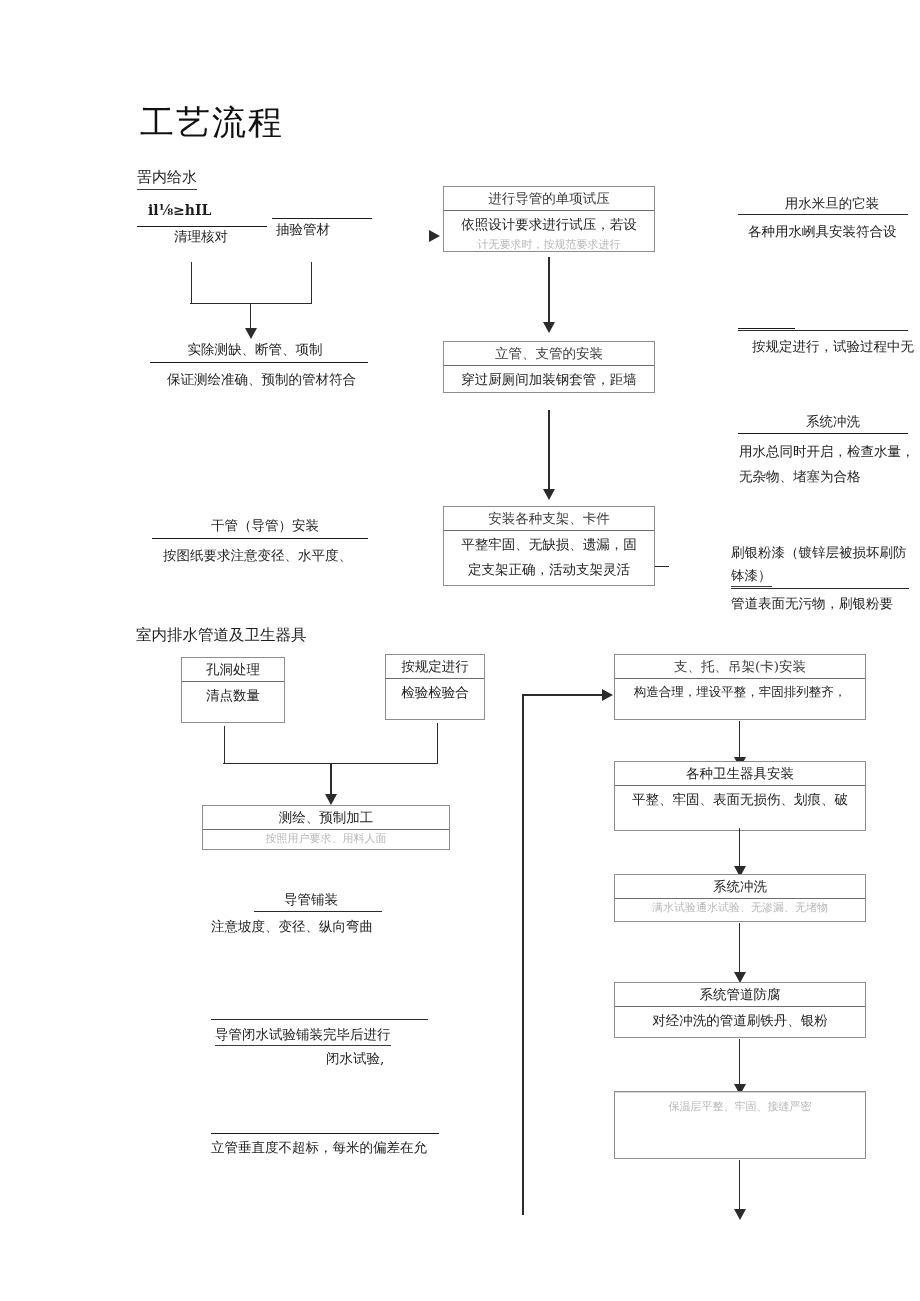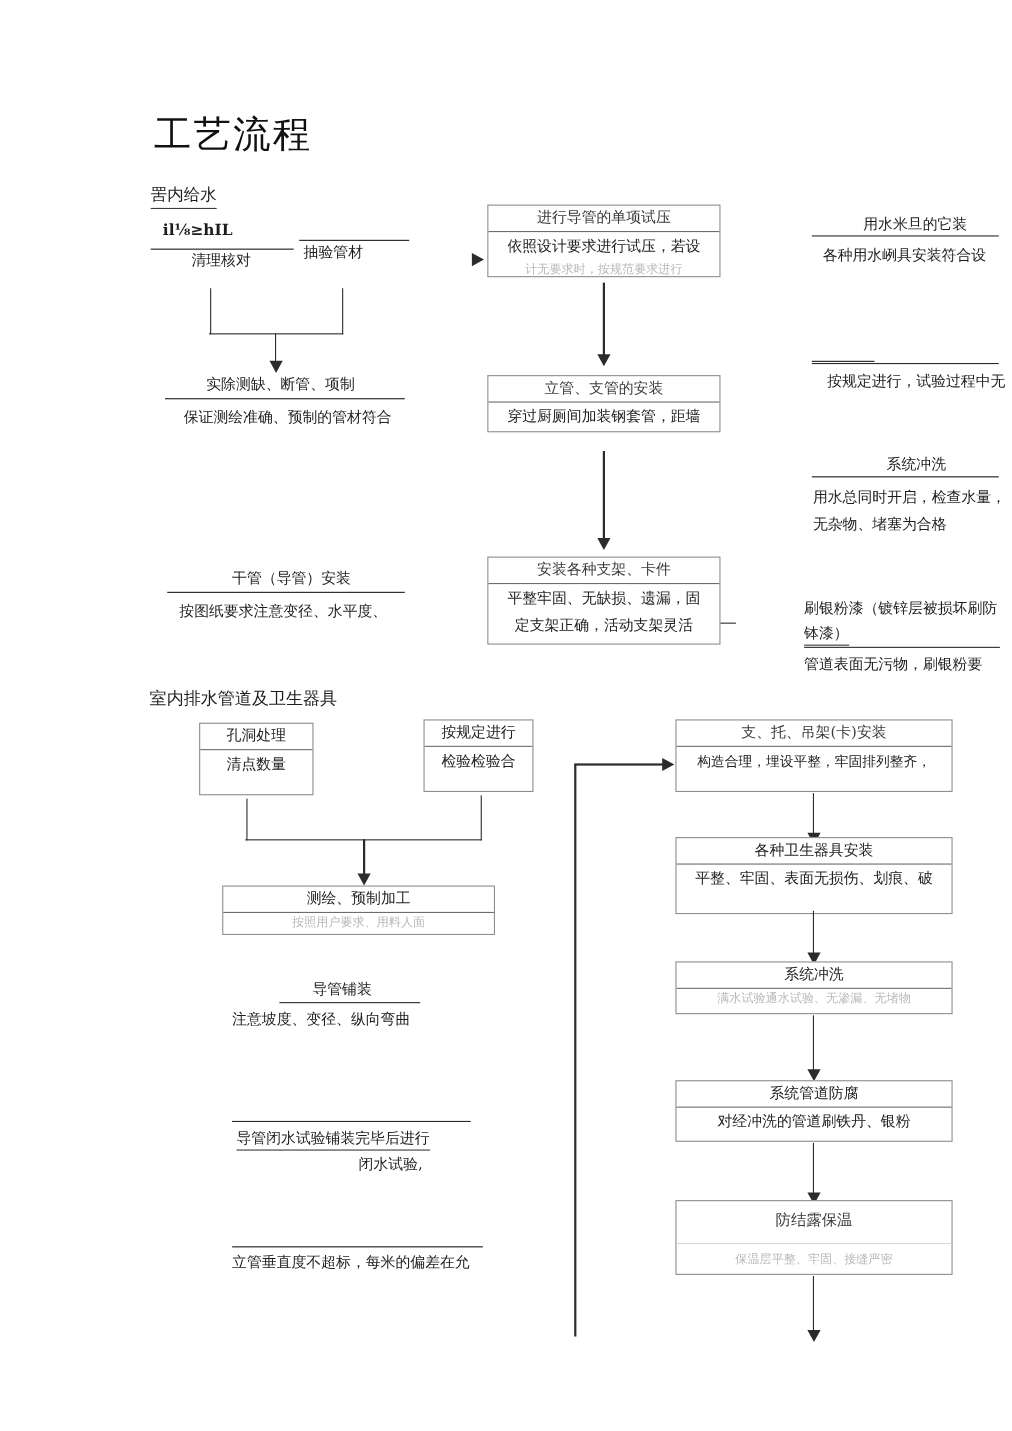--- a/index.html
+++ b/index.html
@@ -235,19 +235,18 @@
   <div class="arrow-d" style="left:734px;top:972px;"></div>
 
   <div class="box" style="left:614px;top:982px;width:252px;height:56px;">
     <div class="cap dk">系统管道防腐</div>
     <div class="bd">对经冲洗的管道刷铁丹、银粉</div>
   </div>
   <div class="vline thin" style="left:739px;top:1039px;height:48px;"></div>
   <div class="arrow-d" style="left:734px;top:1084px;"></div>
 
   <div class="box" style="left:614px;top:1091px;width:252px;height:68px;">
-    <div class="cap ghost2" style="border-bottom:none;line-height:36px;height:38px;font-size:14px;">防结露保温</div>
     <div class="bd sm ghost" style="border-top:1px solid #d8d8d8;padding-top:6px;">保温层平整、牢固、接缝严密</div>
   </div>
   <div class="vline thin" style="left:739px;top:1160px;height:52px;"></div>
   <div class="arrow-d" style="left:734px;top:1209px;"></div>
 
 </div>
 
 </body></html>

